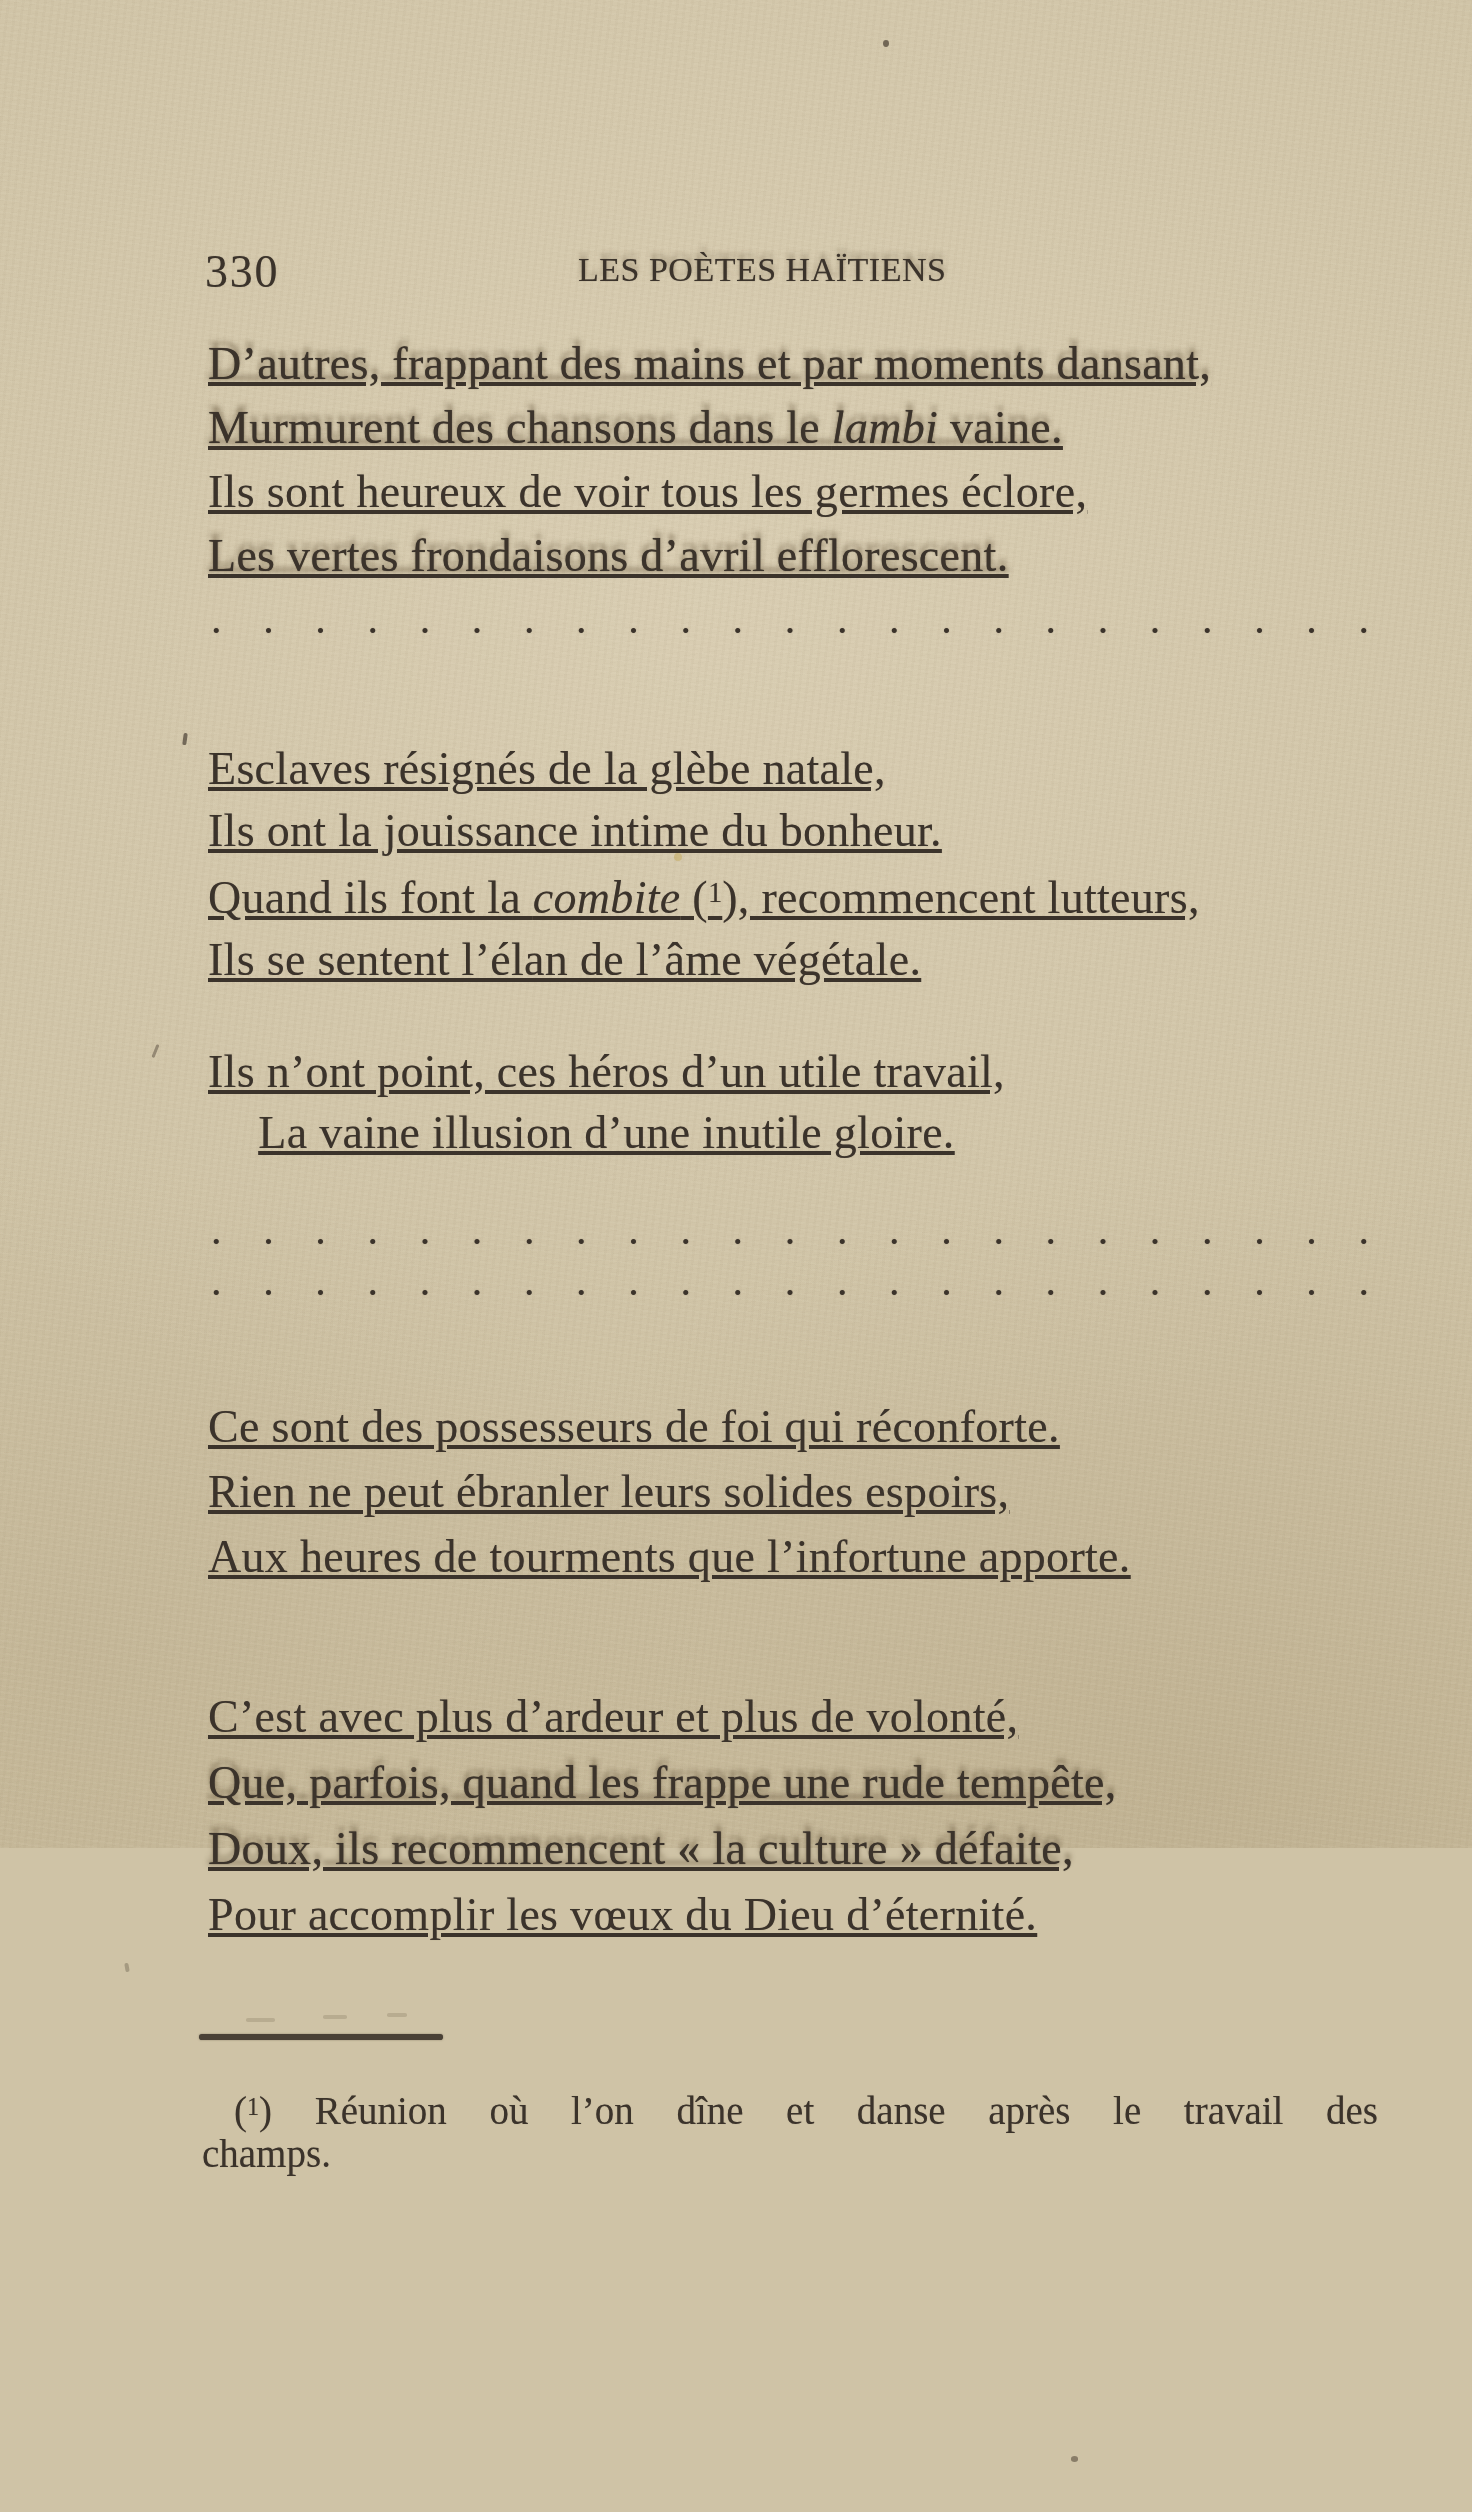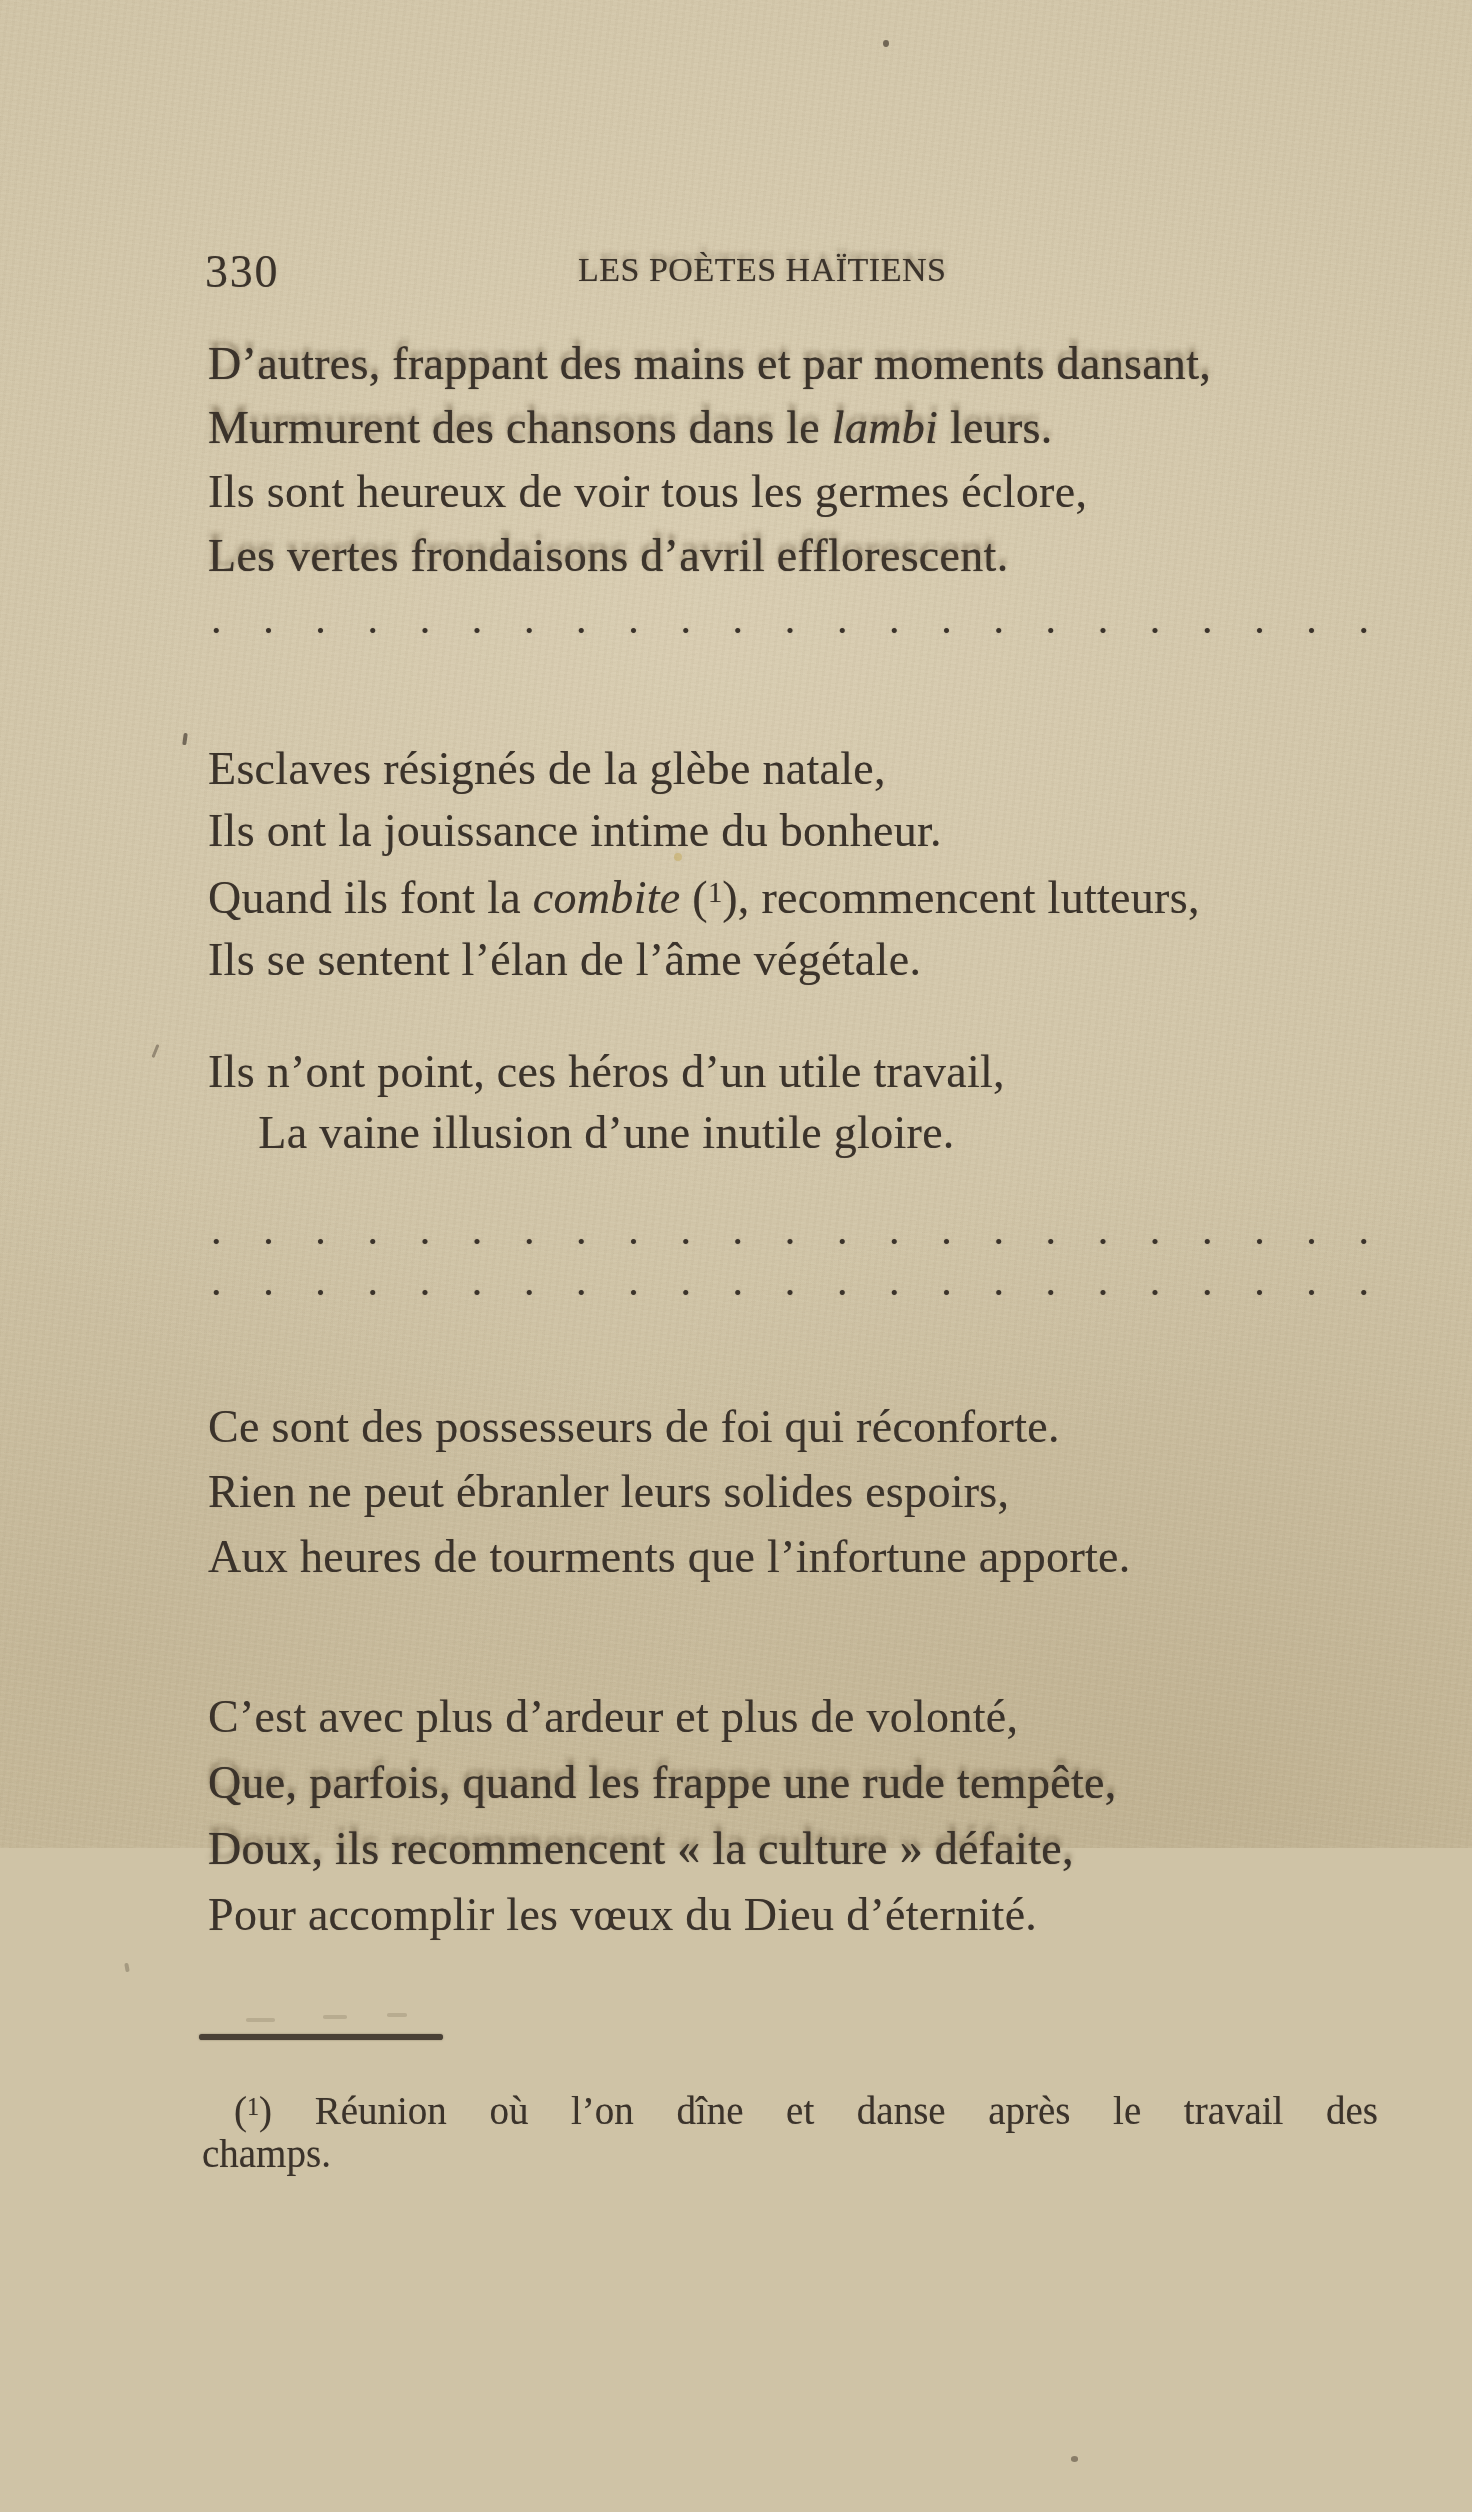--- a/index.html
+++ b/index.html
@@ -30,21 +30,21 @@
   .pagenum{
     left:205px;top:249px;font-size:46px;line-height:46px;
     font-feature-settings:"onum" 1;letter-spacing:1.8px;
   }
   .runtitle{
     left:578px;top:247px;font-size:34px;line-height:46px;letter-spacing:0.5px;
     text-shadow:0 0 0.9px rgba(59,50,40,.55), 0 -5.5px 5.5px rgba(90,74,50,.38);
   }
   .stanza{position:absolute;left:208px;}
   .line{white-space:nowrap;font-size:46px;letter-spacing:0.3px;
-        text-shadow:0 0 0.7px rgba(59,50,40,.4);}
+        text-shadow:0 0 0.7px rgba(59,50,40,.4);text-decoration:underline;}
   .s1{top:332px;} .s1 .line{line-height:64px;}
   .s2{top:738px;} .s2 .line{line-height:62px;}
   .s3{top:1041px;text-align:center;} .s3 .line{line-height:61px;}
   .s4{top:1394px;} .s4 .line{line-height:65px;}
   .s5{top:1684px;} .s5 .line{line-height:66px;}
   .ghost{
     text-shadow:0 0 1px rgba(59,50,40,.85), 0 -6.4px 5.5px rgba(92,75,50,.50);
   }
   .it{font-style:italic;}
   .sup{font-size:.62em;vertical-align:.38em;letter-spacing:0;}
@@ -82,21 +82,21 @@
 </head>
 <body>
 
 <div class="page">
 
   <span class="txt pagenum">330</span>
   <span class="txt runtitle">LES POÈTES HAÏTIENS</span>
 
   <div class="stanza s1">
     <div class="line ghost">D’autres, frappant des mains et par moments dansant,</div>
-    <div class="line ghost"><span>Murmurent des chansons dans le </span><span class="it">lambi</span><span> leurs.</span></div>
+    <div class="line ghost"><span>Murmurent des chansons dans le </span><span class="it">lambi</span><span> vaine.</span></div>
     <div class="line">Ils sont heureux de voir tous les germes éclore,</div>
     <div class="line ghost">Les vertes frondaisons d’avril efflorescent.</div>
   </div>
 
   <div class="dotrow dots1">. . . . . . . . . . . . . . . . . . . . . . .</div>
 
   <div class="stanza s2">
     <div class="line">Esclaves résignés de la glèbe natale,</div>
     <div class="line">Ils ont la jouissance intime du bonheur.</div>
     <div class="line"><span>Quand ils font la </span><span class="it">combite</span><span> (</span><span class="sup">1</span><span>), recommencent lutteurs,</span></div>

